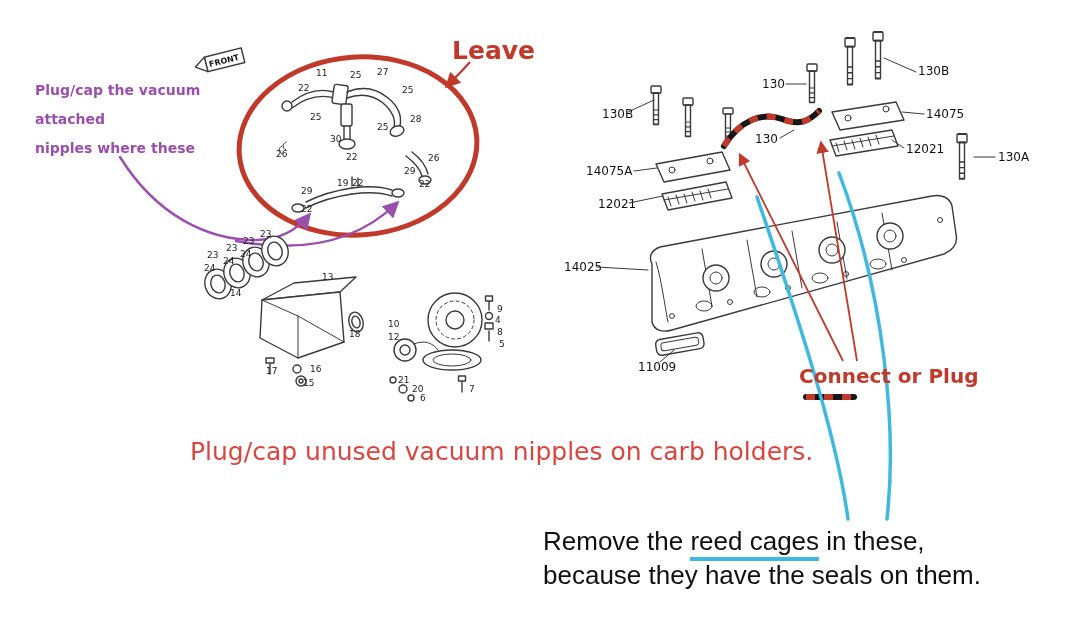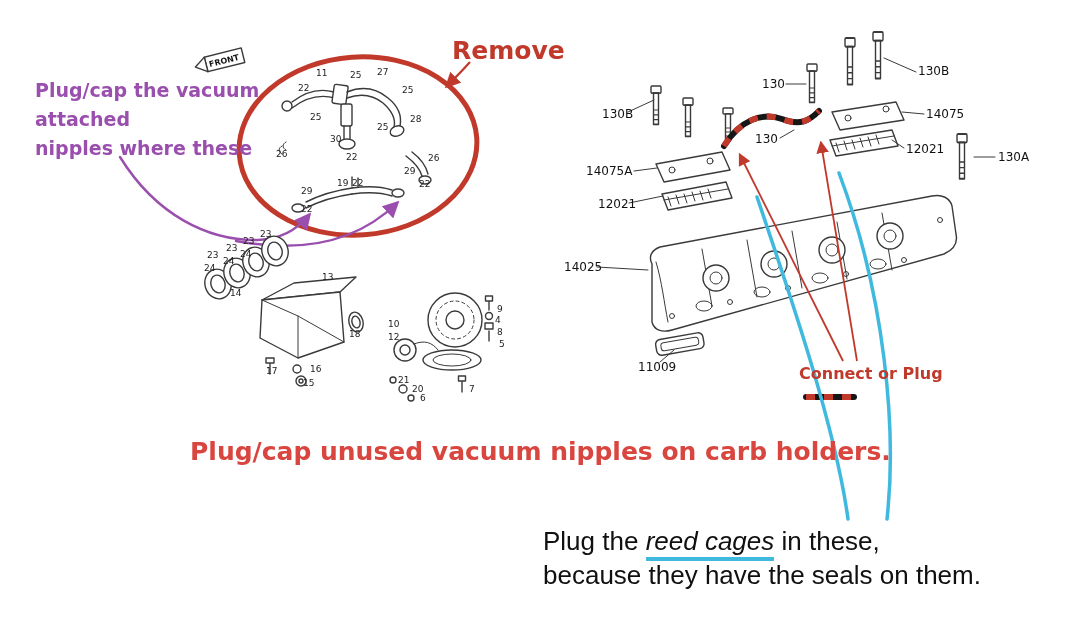--- a/index.html
+++ b/index.html
@@ -19,26 +19,26 @@
   .annot-red{fill:none;stroke:var(--red);}
   .annot-purple{fill:none;stroke:var(--purple);stroke-width:2.4;stroke-linecap:round;}
   .annot-blue{fill:none;stroke:var(--blue);stroke-width:3.5;stroke-linecap:round;}
   .hose-black{fill:none;stroke:#161616;stroke-width:6;stroke-linecap:round;}
   .hose-red{fill:none;stroke:var(--red);stroke-width:6;stroke-dasharray:9 9;}
   .fill-red{fill:var(--red);}
   .fill-purple{fill:var(--purple);}
 
   
   .note{position:absolute;white-space:nowrap;}
-  .purple-note{left:35px;top:76px;color:var(--purple);font-weight:bold;font-size:19px;line-height:29px;}
+  .purple-note{left:35px;top:76px;color:var(--purple);font-weight:bold;font-size:14px;line-height:29px;}
   .remove-note{left:452px;top:36px;color:var(--red);font-weight:bold;font-size:25px;}
-  .connect-note{left:799px;top:364px;color:var(--red);font-weight:bold;font-size:16px;}
-  .center-red{left:190px;top:432px;color:var(--red2);font-weight:bold;font-size:25px;line-height:40px;}
+  .connect-note{left:799px;top:364px;color:var(--red);font-weight:bold;font-size:20px;}
+  .center-red{left:190px;top:432px;color:var(--red2);font-weight:normal;font-size:25px;line-height:40px;}
   .reed-note{left:543px;top:524px;color:#101010;font-size:26px;line-height:34px;font-family:"Liberation Sans",sans-serif;}
-  .reed-hl{border-bottom:4px solid var(--blue);padding-bottom:1px;font-style:italic;}
+  .reed-hl{border-bottom:4px solid var(--blue);padding-bottom:1px;}
 </style>
 </head>
 <body>
 
 <div id="canvas">
 
   <svg id="art" width="1071" height="634" viewBox="0 0 1071 634">
     <defs>
       <marker id="mred" viewBox="0 0 10 10" refX="8" refY="5" markerWidth="7" markerHeight="7" orient="auto-start-reverse">
         <path d="M0,0 L10,5 L0,10 z" class="fill-red"></path>
@@ -269,26 +269,26 @@
       <path class="annot-blue" d="M839,173 C885,295 897,430 887,519"></path>
     </g>
   </svg>
 
   <div class="note purple-note">
     <div>Plug/cap the vacuum</div>
     <div>attached</div>
     <div>nipples where these</div>
   </div>
 
-  <div class="note remove-note">Remove</div>
+  <div class="note remove-note">Leave</div>
 
   <div class="note connect-note">Connect or Plug</div>
 
   <div class="note center-red">
     <div>Plug/cap unused vacuum nipples on carb holders.</div>
   </div>
 
   <div class="note reed-note">
-    <div><span>Plug the </span><span class="reed-hl">reed cages</span><span> in these,</span></div>
+    <div><span>Remove the </span><span class="reed-hl">reed cages</span><span> in these,</span></div>
     <div>because they have the seals on them.</div>
   </div>
 
 </div>
 
 </body></html>

